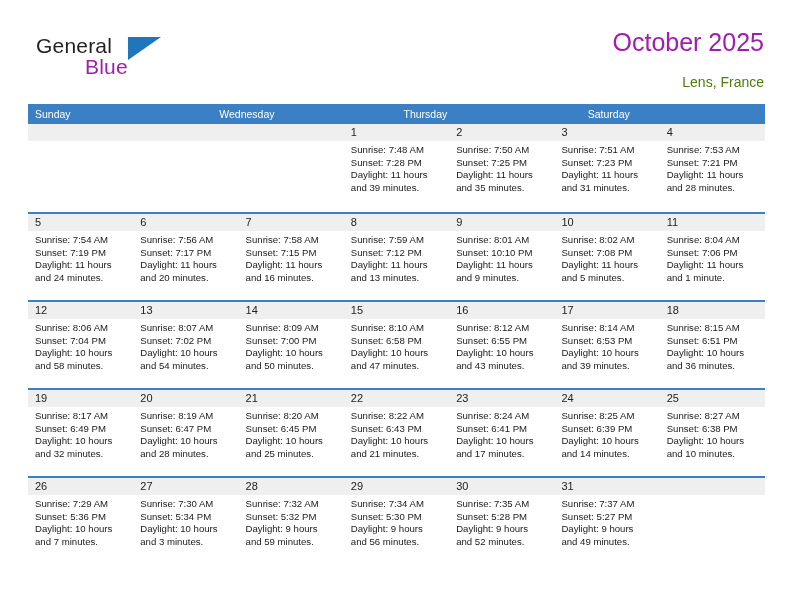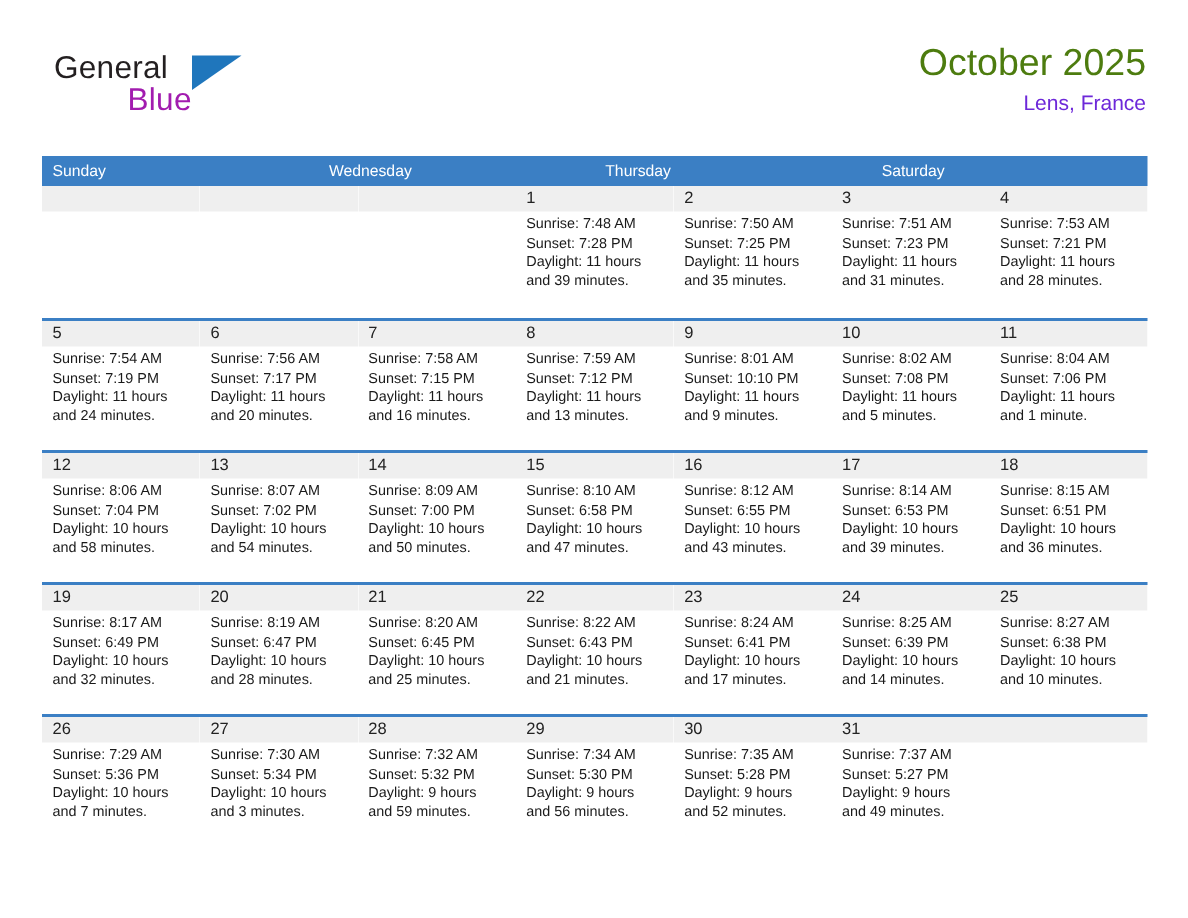--- a/index.html
+++ b/index.html
@@ -67,29 +67,29 @@
   }
 
   .titles {
     position: absolute;
     right: 0;
     top: 0;
     text-align: right;
   }
   .cal-title {
     font-size: 25px;
-    color: #4d7c0f;
+    color: #a21caf;
     line-height: 32px;
     white-space: nowrap;
   }
   .cal-subtitle {
     font-size: 14px;
-    color: #6d28d9;
+    color: #4d7c0f;
     line-height: 20px;
-    margin-top: 0;
+    margin-top: 14px;
     white-space: nowrap;
   }
 
   
   .calendar {
     position: absolute;
     left: 28px;
     top: 104px;
     width: 737px;
   }

